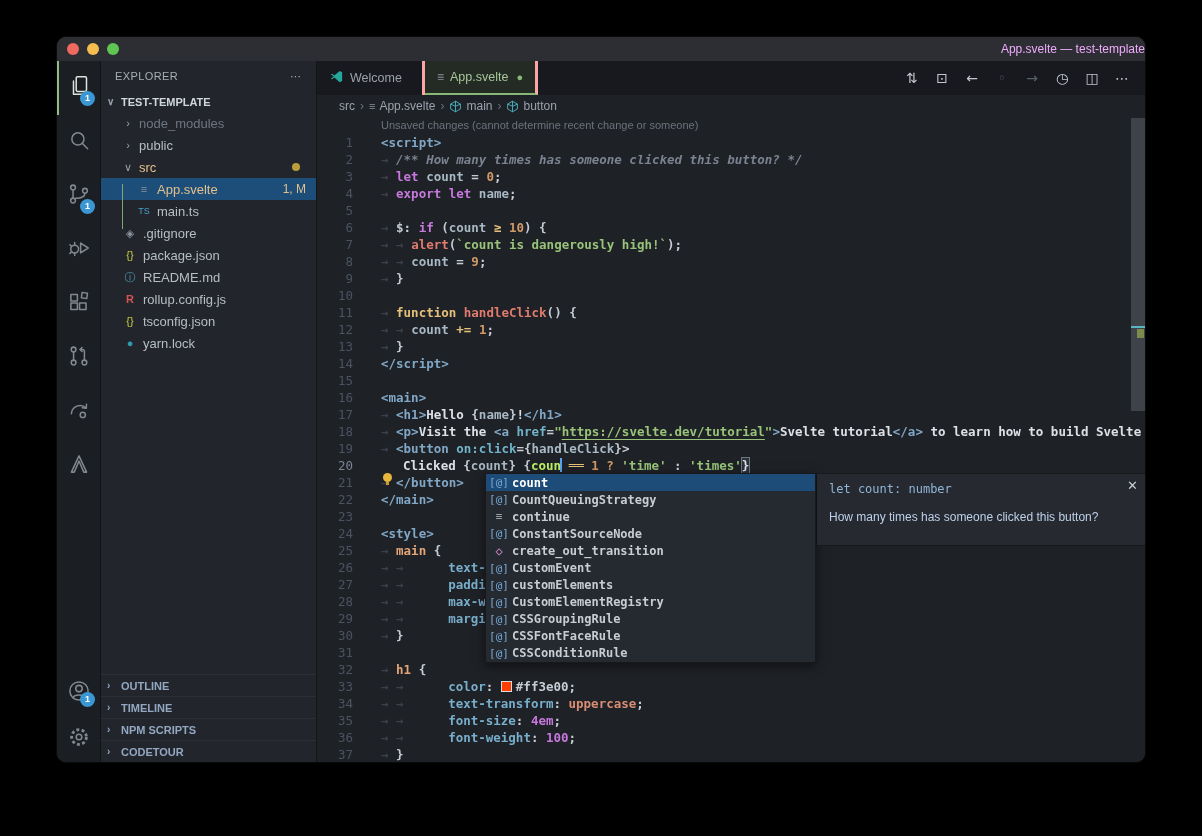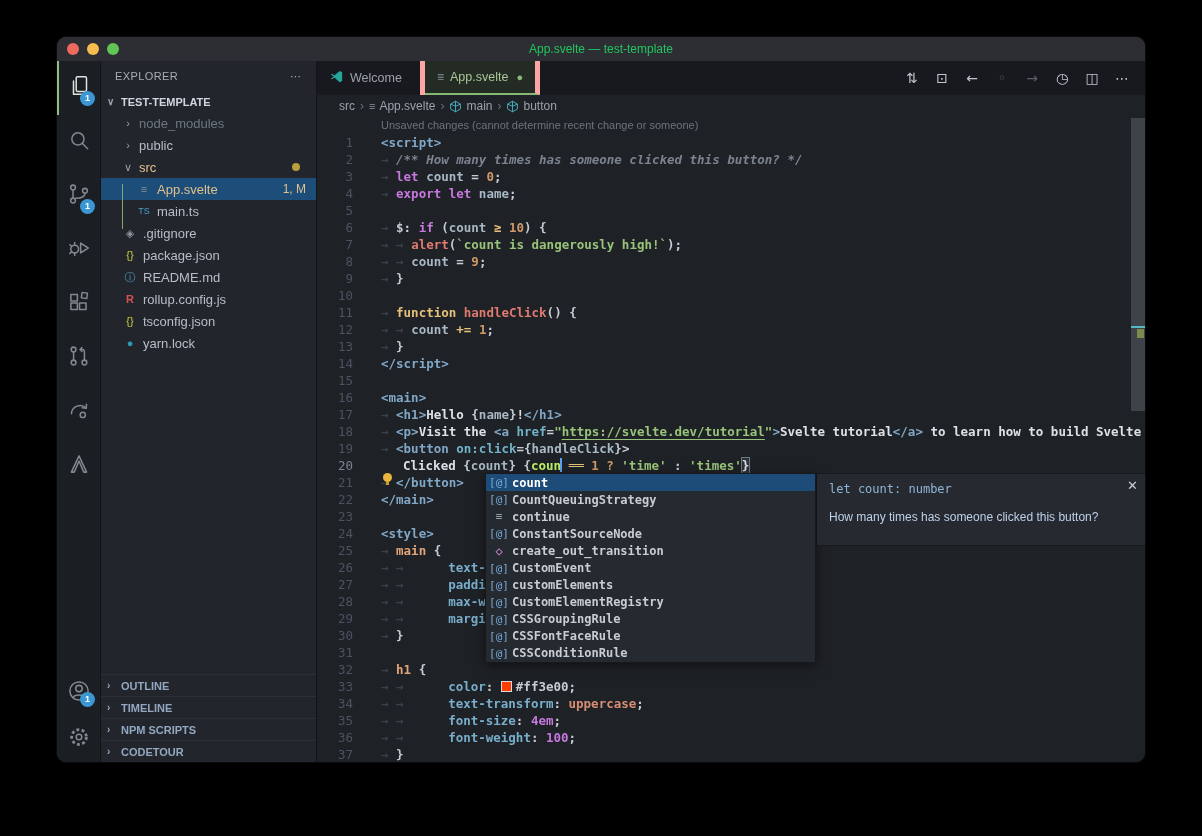--- a/index.html
+++ b/index.html
@@ -3,21 +3,21 @@
 <meta charset="utf-8">
 <style>
   * { margin:0; padding:0; box-sizing:border-box; }
   html,body { width:1202px; height:836px; background:#000; font-family:"Liberation Sans", sans-serif; overflow:hidden; }
   .window { position:absolute; left:56px; top:36px; width:1090px; height:727px; background:#1e2126;
             border-radius:10px; overflow:hidden; border:1px solid #0a0a0a; box-shadow:0 20px 60px rgba(0,0,0,.7); }
   
   .titlebar { position:absolute; left:0; top:0; right:0; height:24px; background:#2c2e33; display:flex; align-items:center; }
   .lights { display:flex; gap:8px; margin-left:10px; }
   .light { width:12px; height:12px; border-radius:50%; }
-  .title { position:absolute; left:0; right:0; text-align:center; font-size:12px; color:#22c55e; pointer-events:none; }
+  .title { position:absolute; left:0; right:0; text-align:right; font-size:12px; color:#f0abfc; pointer-events:none; }
   
   .body { position:absolute; top:24px; left:0; right:0; bottom:0; display:flex; }
   .activitybar { width:44px; background:#1b1e23; border-right:1px solid #121418; position:relative; display:flex; flex-direction:column; }
   .act-item { position:relative; height:54px; display:flex; align-items:center; justify-content:center; color:#81888f; cursor:pointer; }
   .act-item.active { color:#dde4dc; border-left:2px solid #8fbf7f; }
   .act-item svg { width:26px; height:26px; }
   .act-badge { position:absolute; right:5px; bottom:9px; min-width:15px; height:15px; border-radius:50%; background:#3b97d3; color:#fff;
                font-size:9px; line-height:15px; text-align:center; font-weight:bold; }
   .act-bottom { margin-top:auto; }
   
@@ -35,21 +35,21 @@
   .filerow .dot-right { margin-left:auto; margin-right:16px; width:8px; height:8px; border-radius:50%; background:#b89e3c; }
   .indent-guide { position:absolute; left:21px; top:123px; width:1px; height:45px; background:#7fa872; }
   .sb-bottom { position:absolute; left:0; right:0; bottom:0; }
   .sb-section { height:22px; display:flex; align-items:center; border-top:1px solid #2b3036; padding-left:6px;
                 font-size:11px; font-weight:bold; color:#93a7c1; cursor:pointer; }
   .sb-section .chev { width:14px; color:#93a7c1; font-size:10px; }
   
   .editor { flex:1; position:relative; background:#1e2126; }
   .tabbar { position:absolute; top:0; left:0; right:0; height:34px; background:#17191e; display:flex; }
   .tab { height:34px; display:flex; align-items:center; gap:6px; padding:0 12px; font-size:12.5px; color:#9ba1aa;
-         border-right:5px solid #fca5a5; cursor:pointer; min-width:108px; }
+         border-right:3px solid #fca5a5; cursor:pointer; min-width:108px; }
   .tab.active { background:#242b24; color:#a8c698; border-bottom:2px solid #87b878; }
   .tab .mod-dot { color:#87b878; font-size:11px; margin-left:2px; }
   .tab .ticon { font-size:12px; color:#8a919c; }
   .editor-actions { margin-left:auto; display:flex; align-items:center; gap:4px; padding-right:10px; }
   .ea { width:26px; height:24px; display:flex; align-items:center; justify-content:center; font-size:14px; color:#c2c7ce;
         font-family:"DejaVu Sans", sans-serif; cursor:pointer; }
   .ea.dim { color:#595f66; }
   .breadcrumb { position:absolute; top:34px; left:0; right:0; height:22px; display:flex; align-items:center;
                 padding-left:22px; font-size:12px; color:#9aa2ad; background:#1e2126; gap:5px; }
   .breadcrumb .sep { color:#6b727c; }

